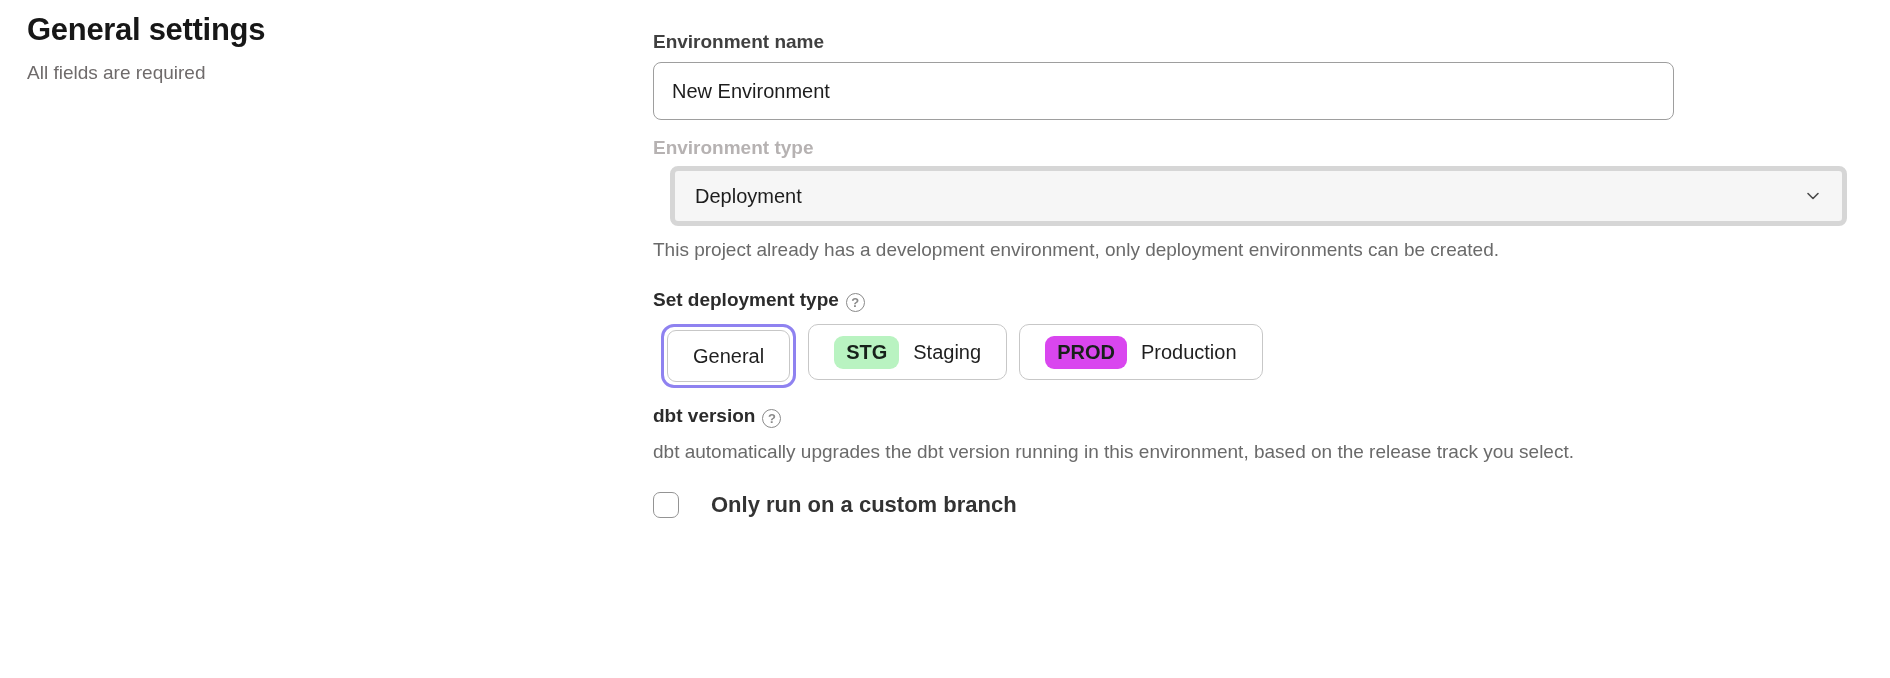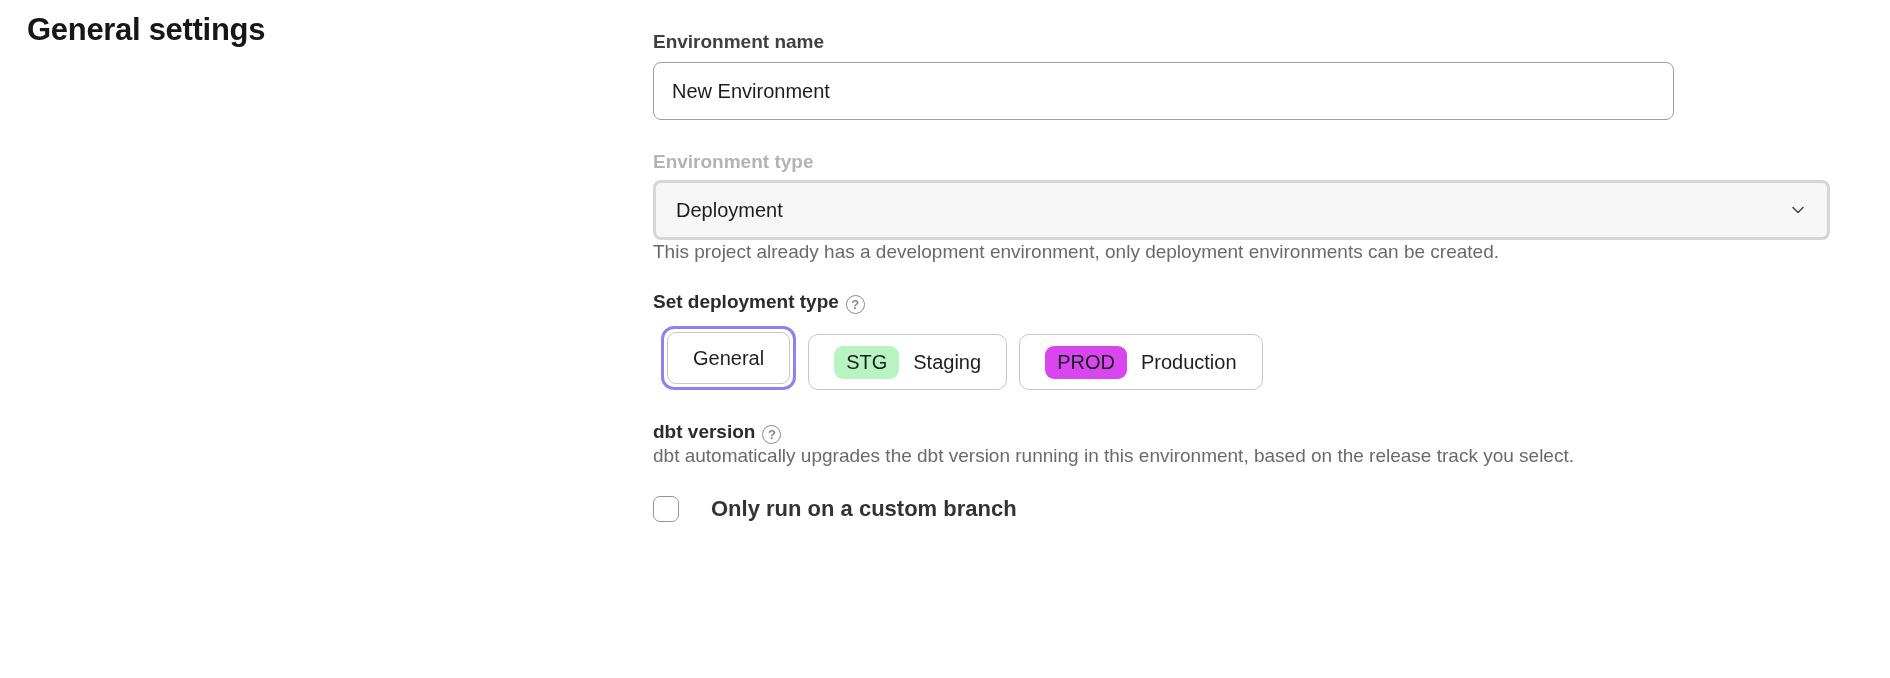--- a/index.html
+++ b/index.html
@@ -24,75 +24,77 @@
 
   .text-input {
     margin-top: 8px; width: 1021px; height: 58px;
     border: 1px solid #9e9e9e; border-radius: 8px; background: #ffffff;
     padding: 0 18px; font-size: 20px; color: #1d1d1d;
     font-family: "Liberation Sans", "DejaVu Sans", sans-serif; outline: none;
   }
 
   .select {
     margin-top: 6px; width: 1177px; height: 60px;
-    border: 3px solid #a16207; border-radius: 8px; background: #ffffff;
+    border: 5px solid #a16207; border-radius: 8px; background: #ffffff;
     display: flex; align-items: center; justify-content: space-between;
     padding: 0 20px; font-size: 20px; font-weight: 500; color: #1d1d1d;
     cursor: pointer;
+    margin-left: 17px;
   }
   .select.disabled { background: #f6f6f6; border-color: #d6d6d6; cursor: default; }
   .chevron { width: 18px; height: 18px; flex: 0 0 auto; }
 
   .help-icon {
     display: inline-flex; align-items: center; justify-content: center;
     width: 19px; height: 19px; border: 1.5px solid #8a8a8a; border-radius: 50%;
     font-size: 13px; font-weight: 600; color: #8a8a8a; cursor: pointer;
     line-height: 1;
   }
 
-  .mt-24 { margin-top: 30px; }
+  .mt-24 { margin-top: 16px; }
   .mt-26 { margin-top: 26px; }
-  .mt-12 { }
+  .mt-12 { margin-top: 12px; }
   .mt-10 { margin-top: 10px; }
 
   
-  .type-row { margin-top: 12px; display: flex; align-items: flex-end; gap: 12px; padding-left: 8px; }
+  .type-row { margin-top: 12px; display: flex; align-items: flex-start; gap: 12px; padding-left: 8px; }
   .selected-ring {
     border: 3px solid #8f82f0; border-radius: 13px; padding: 3px; background: #ffffff;
     display: inline-flex;
   }
   .type-btn {
     display: inline-flex; align-items: center; gap: 14px;
     height: 52px; padding: 0 25px;
     background: #ffffff; border: 1px solid #c7c7c7; border-radius: 9px;
     font-size: 20px; color: #1f1f1f; cursor: pointer;
     font-family: "Liberation Sans", "DejaVu Sans", sans-serif;
   }
   .type-btn.tall { height: 56px; border-radius: 10px; }
   .type-badge {
     display: inline-flex; align-items: center;
     padding: 5px 12px; border-radius: 9px;
-    font-size: 20px; font-weight: 400; color: #17211a;
+    font-size: 20px; font-weight: 700; color: #17211a;
   }
 
   
   .checkbox-row { margin-top: 28px; display: flex; align-items: center; gap: 32px; }
   .checkbox {
     width: 26px; height: 26px; border: 1.5px solid #949494; border-radius: 7px;
     background: #ffffff; cursor: pointer; flex: 0 0 auto;
   }
   .checkbox-label { font-size: 22px; font-weight: 600; color: #333333; cursor: pointer; }
 </style>
 </head>
 <body>
 
 <div class="page">
 
   <div class="left-col">
     <div class="page-title">General settings</div>
+    <div class="page-subtitle">All fields are required</div>
   </div>
 
   <div class="form-col">
 
     
     <div class="field-label">Environment name</div>
     <input class="text-input" type="text" value="New Environment" style="">
 
     
     <div class="field-label disabled mt-24">Environment type</div>

